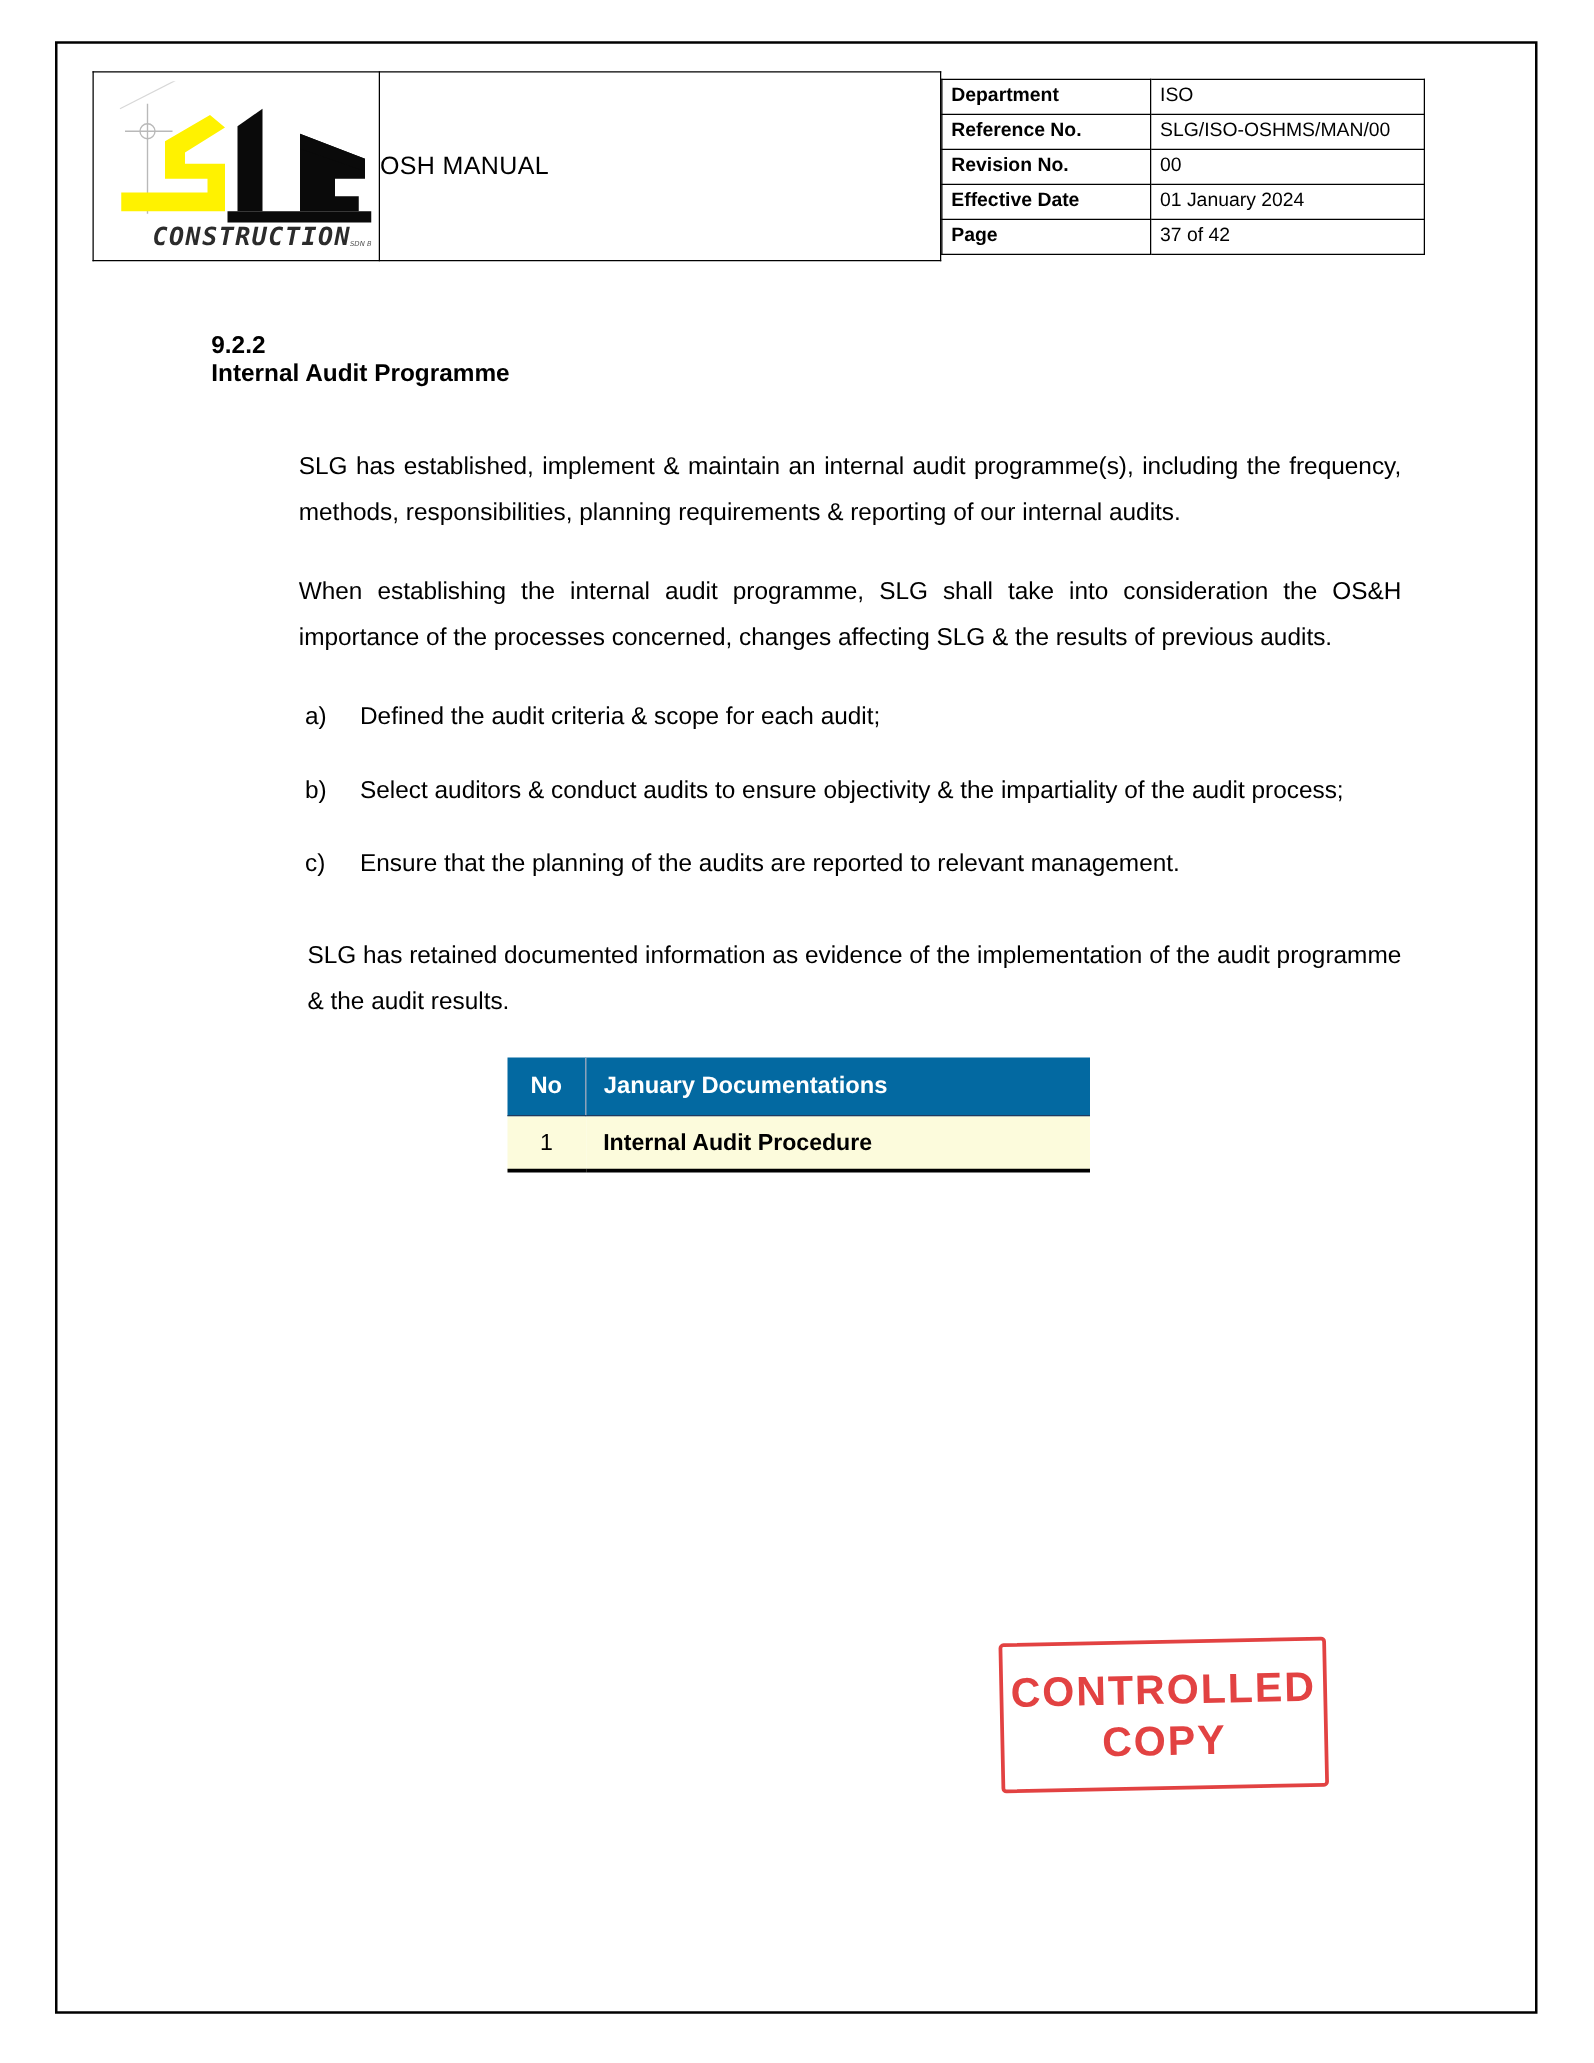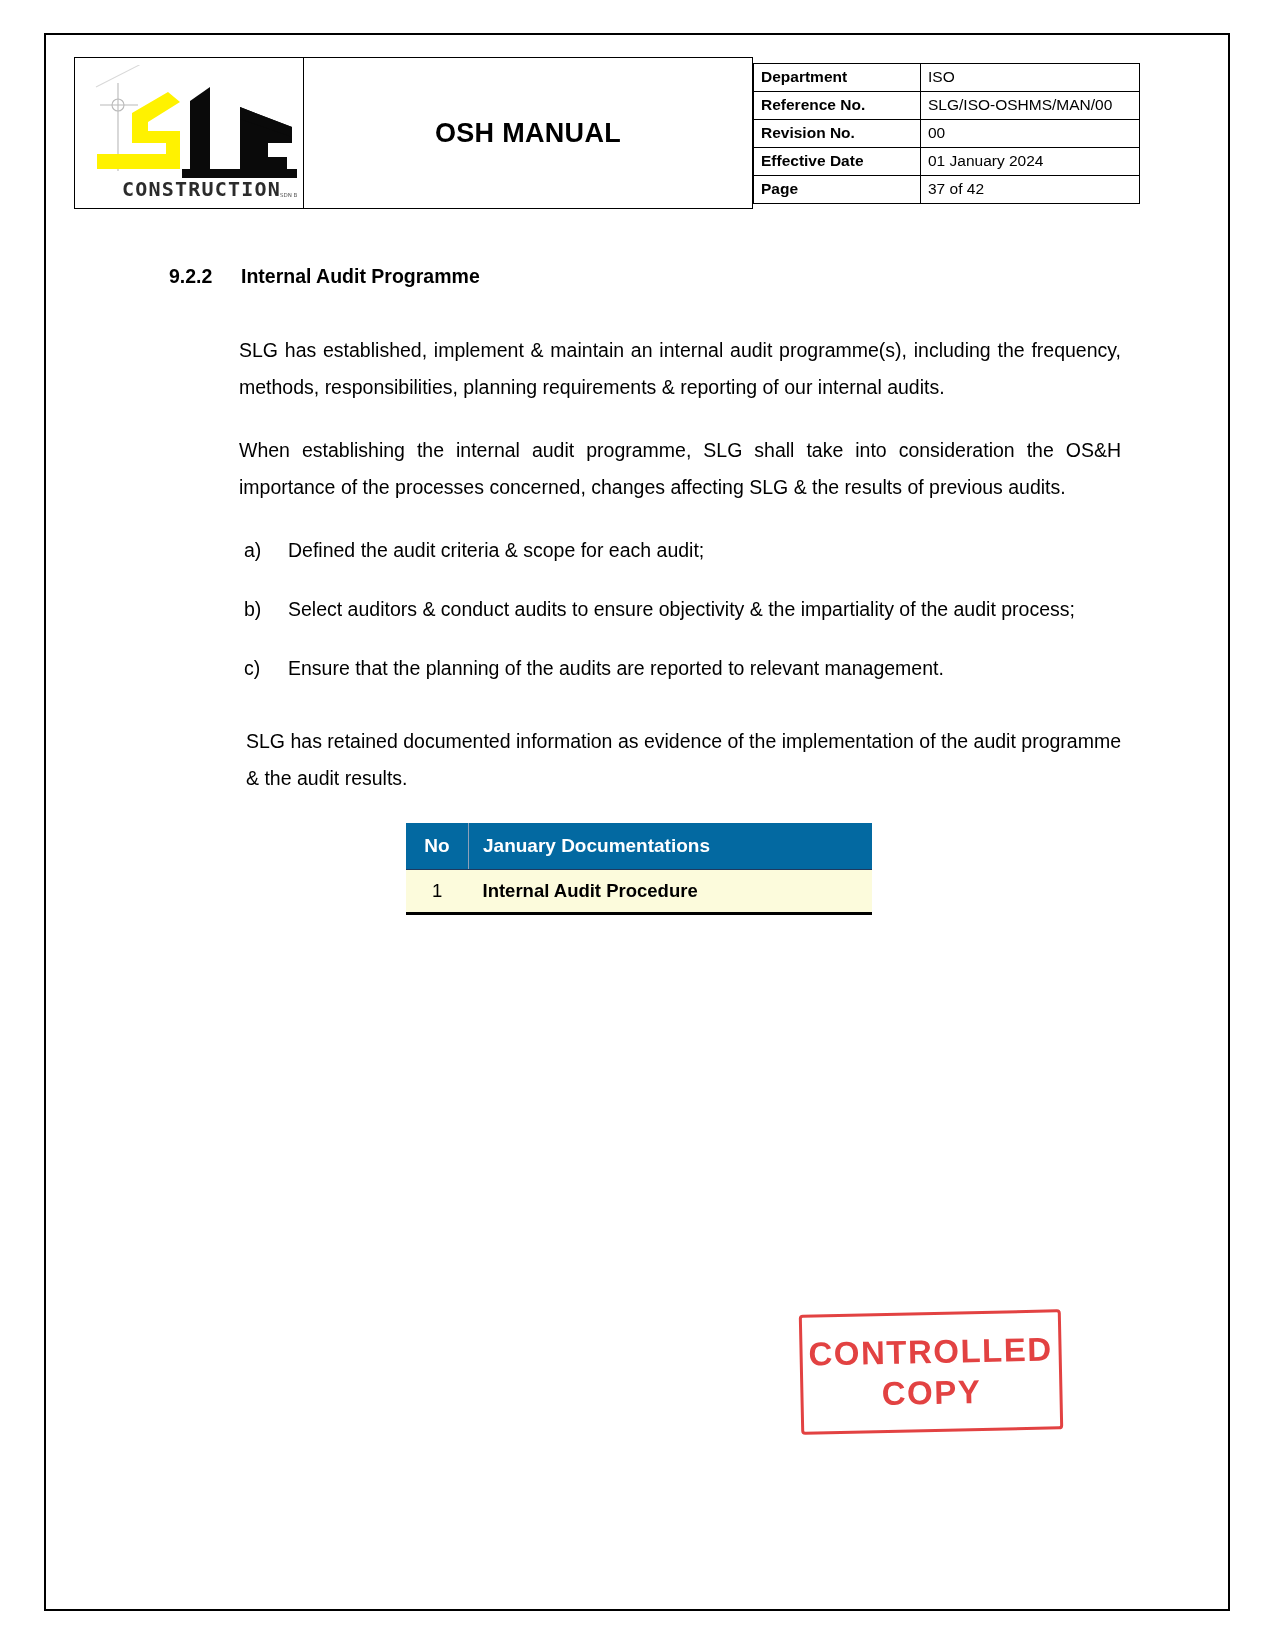--- a/index.html
+++ b/index.html
@@ -44,26 +44,26 @@
   .header-table td {
     border: 1.5px solid #000000;
     padding: 0;
     vertical-align: middle;
   }
   .logo-cell {
     width: 228px;
     height: 146px;
     text-align: center;
     padding: 4px 0 0 0 !important;
+    font-style: italic;
   }
   .title-cell {
     width: 448px;
-    text-align: center;
-    font-size: 27px;
-    font-weight: bold;
+    font-size: 20px;
+    font-weight: normal;
     letter-spacing: .3px;
   }
   .meta-cell {
     padding: 0 !important;
     border: none !important;
     width: 387px;
     margin-left: 48px;
   }
   .meta-table {
     width: 100%;
@@ -96,20 +96,21 @@
   .content {
     margin-top: 56px;
     padding-left: 22px;
   }
   .clause {
     display: flex;
     font-size: 19.5px;
     font-weight: bold;
     margin-left: 73px;
     margin-bottom: 44px;
+    flex-direction: column;
   }
   .clause-num { width: 72px; flex: none; }
   .clause-title { }
 
   .para {
     font-size: 19.5px;
     line-height: 37px;
     margin: 0 0 26px 0;
     padding-left: 143px;
     padding-right: 16px;

